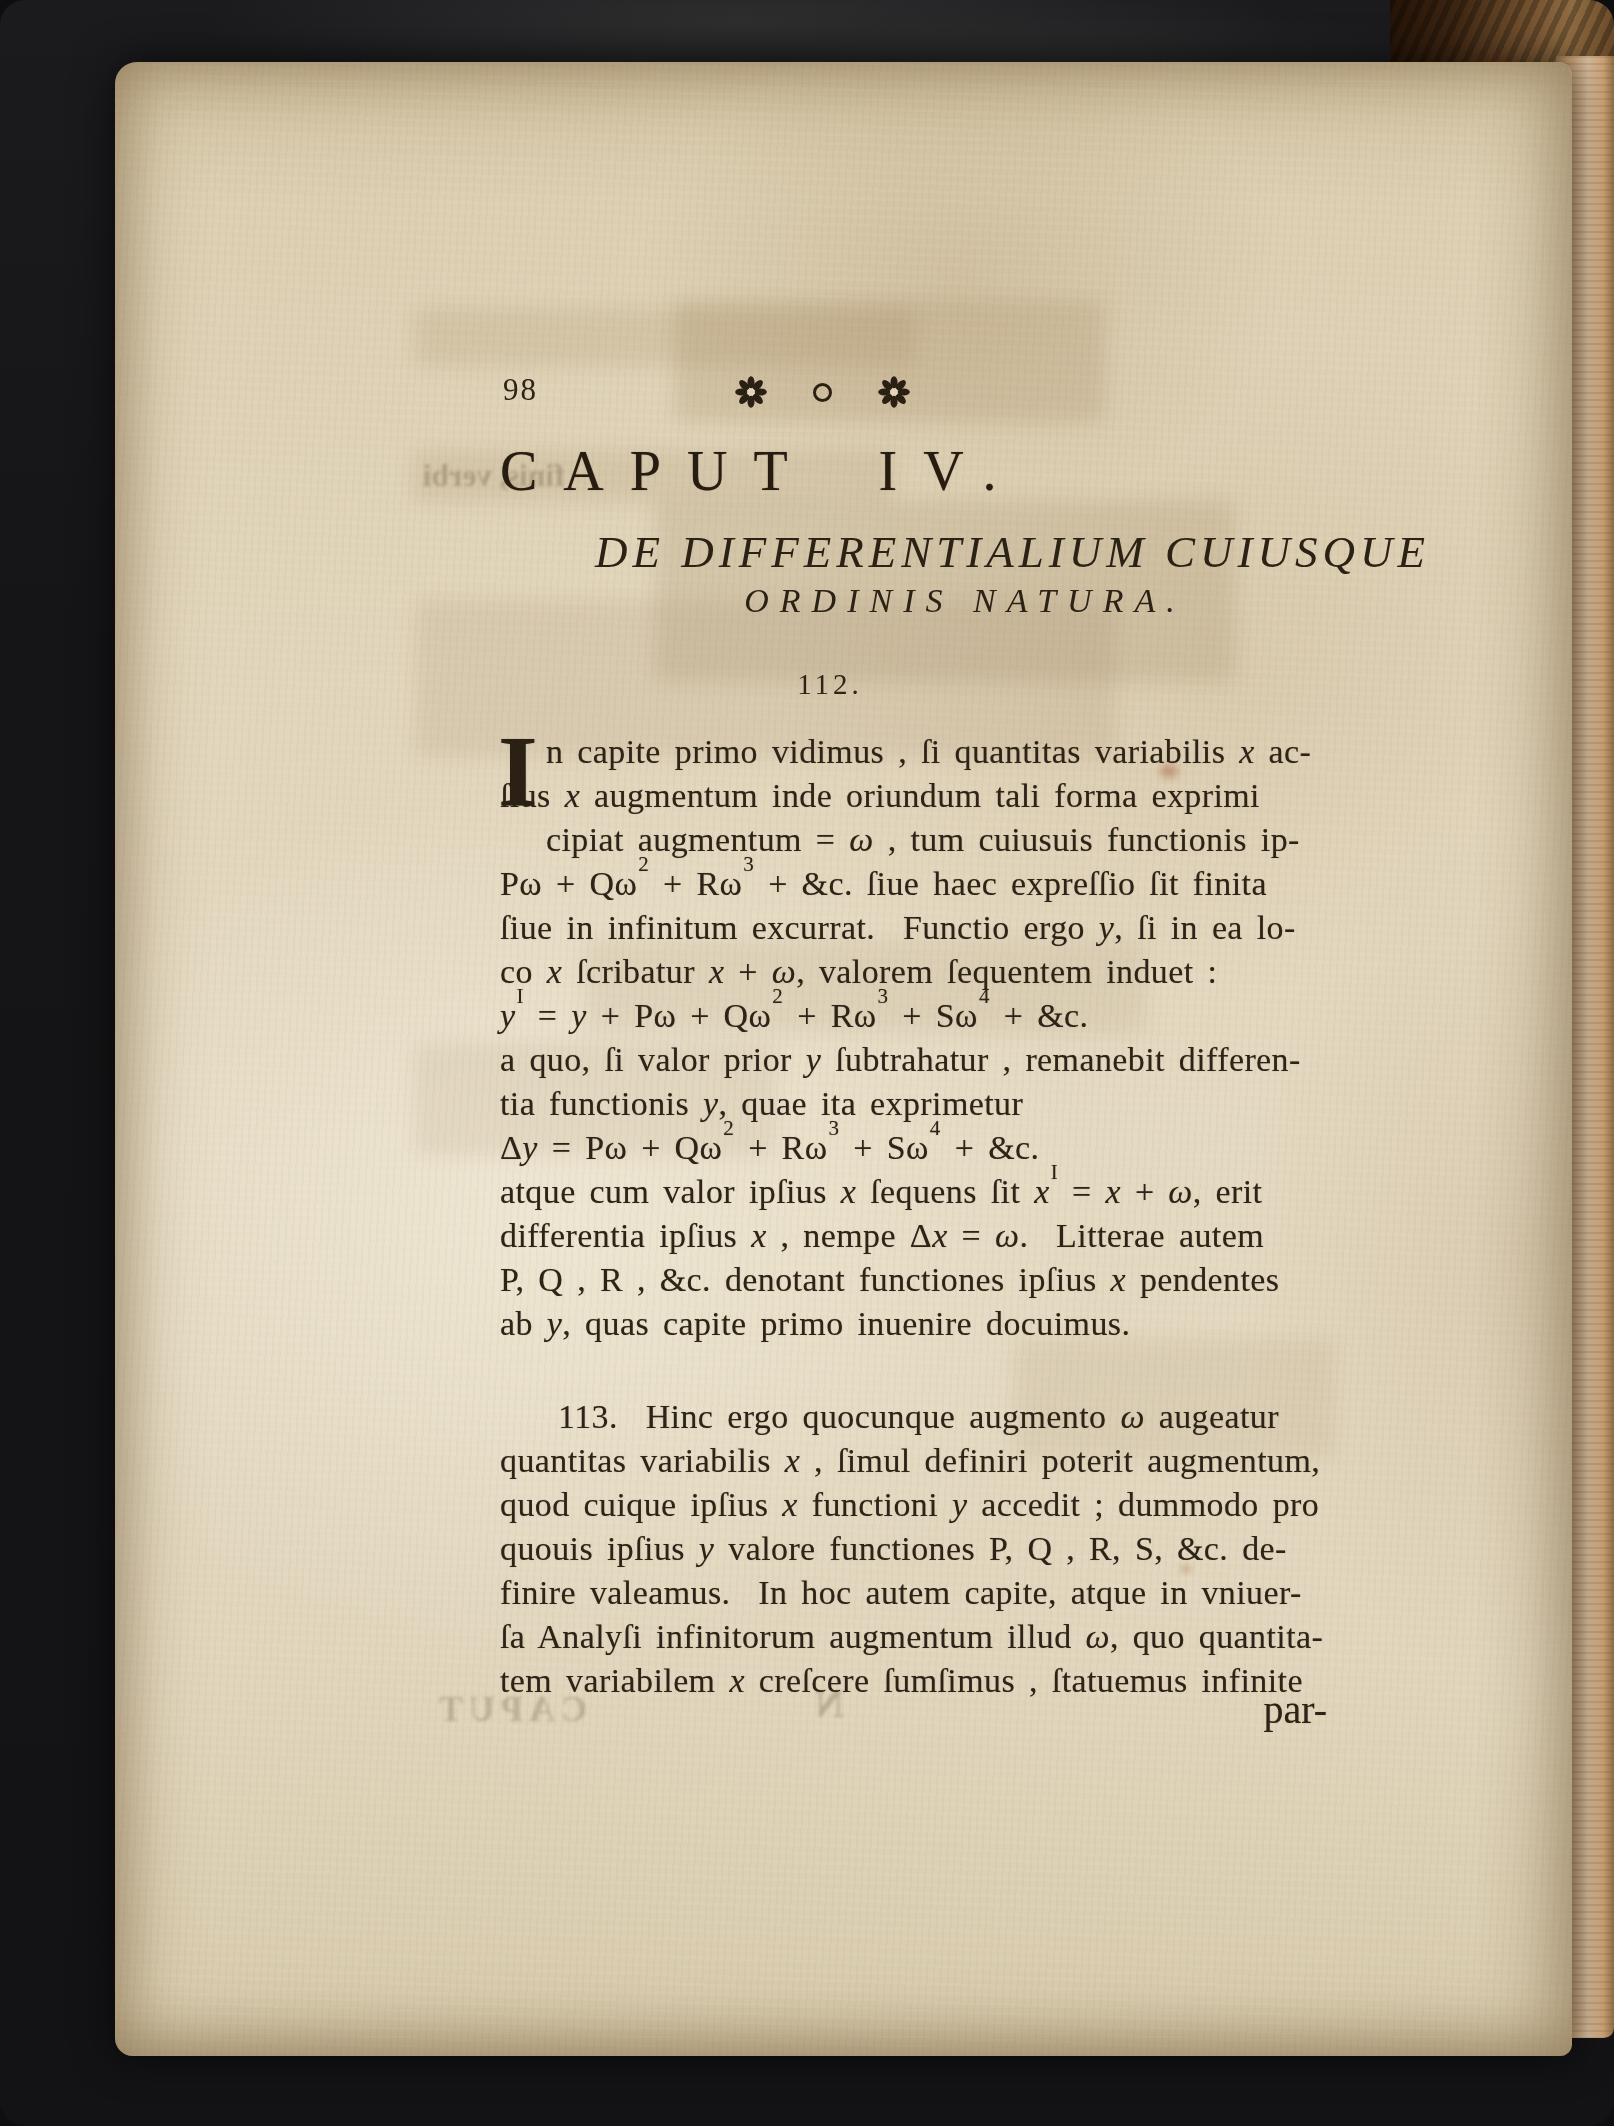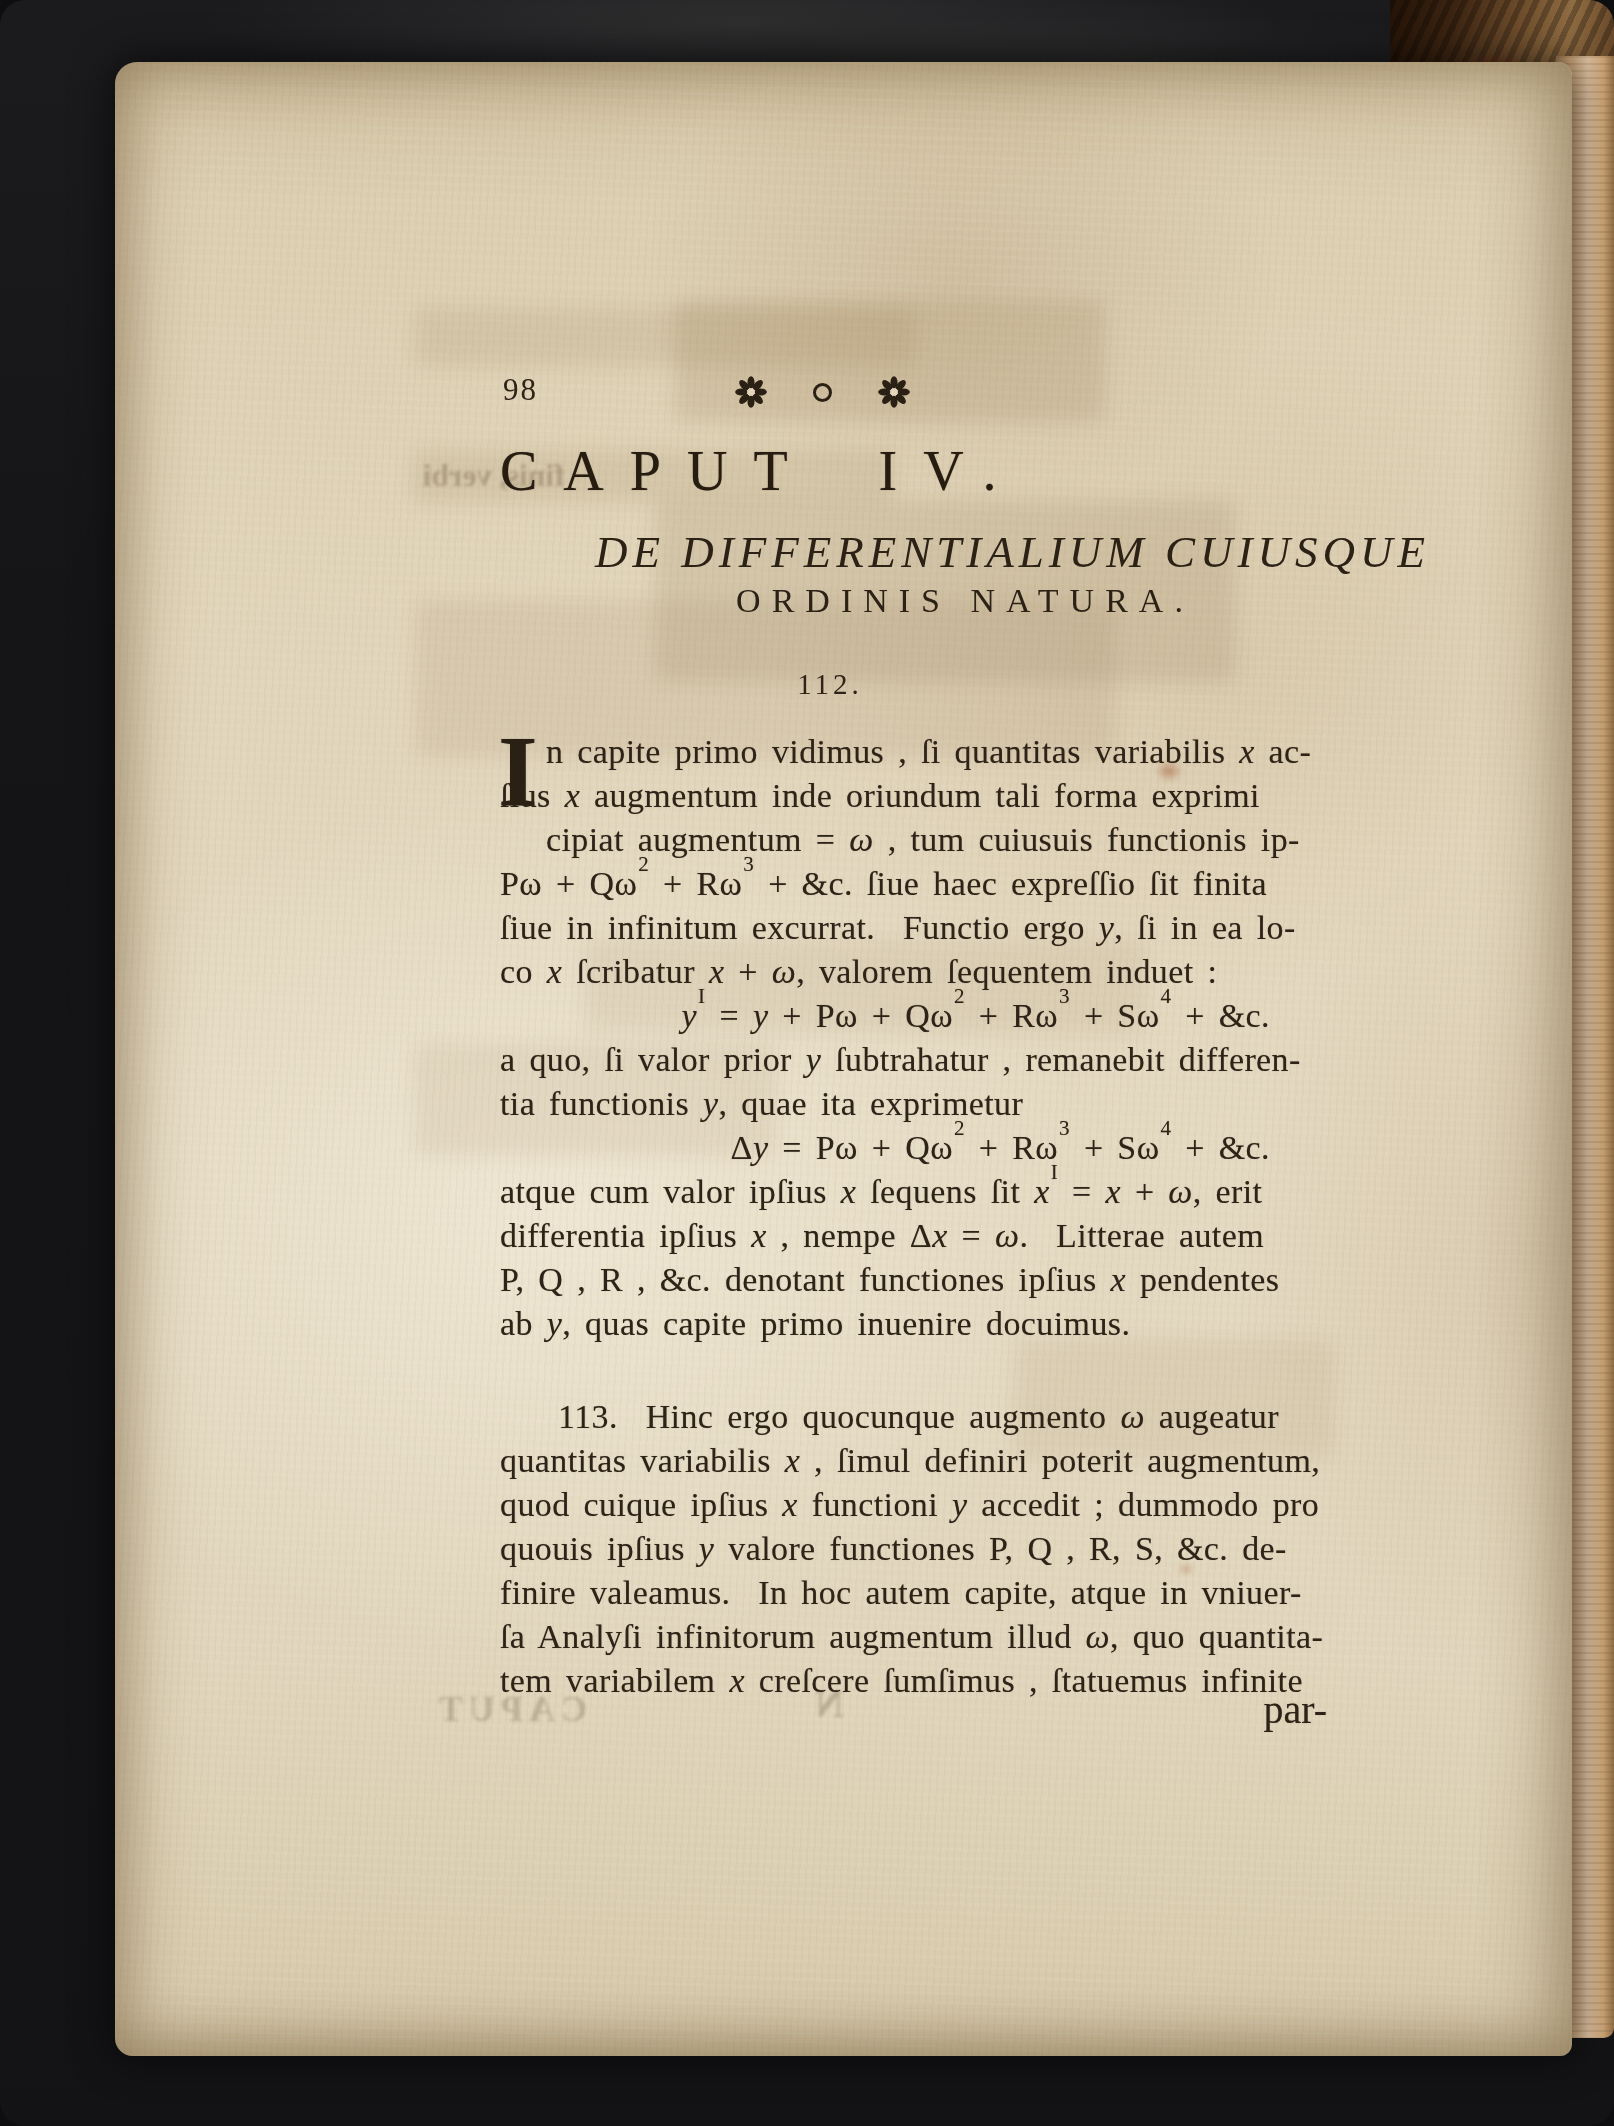--- a/index.html
+++ b/index.html
@@ -63,35 +63,35 @@
   .ornaments{position:absolute;left:597px;top:308px;width:220px;height:44px;
     display:flex;align-items:center;justify-content:center;gap:45px;}
   .fleuron{width:34px;height:34px;display:block;}
   .ring{width:13px;height:13px;border:3px solid #2b2014;border-radius:50%;display:block;}
   
   .chapter-title{position:absolute;left:385px;top:378px;width:930px;
     font-size:56px;line-height:62px;letter-spacing:26px;word-spacing:26px;color:#261c10;
     white-space:pre;text-shadow:0 0 1px rgba(46,35,23,.5);}
   .sub1{position:absolute;left:385px;top:465px;width:930px;text-align:right;font-style:italic;
     font-size:45px;line-height:50px;letter-spacing:5px;color:#2b2115;white-space:pre;}
-  .sub2{position:absolute;left:385px;top:519px;width:930px;text-align:center;
+  .sub2{position:absolute;left:385px;top:519px;width:930px;text-align:center;font-style:italic;
     font-size:34px;line-height:40px;letter-spacing:11px;color:#2b2115;white-space:pre;}
   .secnum{position:absolute;left:385px;top:606px;width:660px;text-align:center;
     font-size:29px;letter-spacing:4px;}
   
   .para{position:absolute;left:385px;width:940px;font-size:34px;}
   .p112{top:668px;}
   .p113{top:1333px;}
   .tline{height:44px;line-height:44px;white-space:pre;letter-spacing:.4px;word-spacing:5px;
     text-shadow:0 0 1px rgba(46,35,23,.35);}
   .it{font-style:italic;}
   sup{font-size:21px;line-height:0;position:relative;top:-12px;margin-left:1px;}
   .dc1,.dc2{padding-left:46px;}
   .ind{text-indent:58px;}
-  .formula{text-align:right;padding-right:170px;}
+  .formula{text-align:left;padding-right:170px;}
   .dropcap{position:absolute;left:-2px;top:-6px;font-size:102px;line-height:96px;
     font-weight:bold;color:#2a2013;text-shadow:0 0 1px rgba(46,35,23,.5);}
   .catchword{position:absolute;left:385px;top:1626px;width:930px;text-align:right;
     padding-right:103px;box-sizing:border-box;font-size:40px;line-height:44px;
     text-shadow:0 0 1px rgba(46,35,23,.35);}
 </style>
 </head>
 <body>
 
 <div class="stage">

